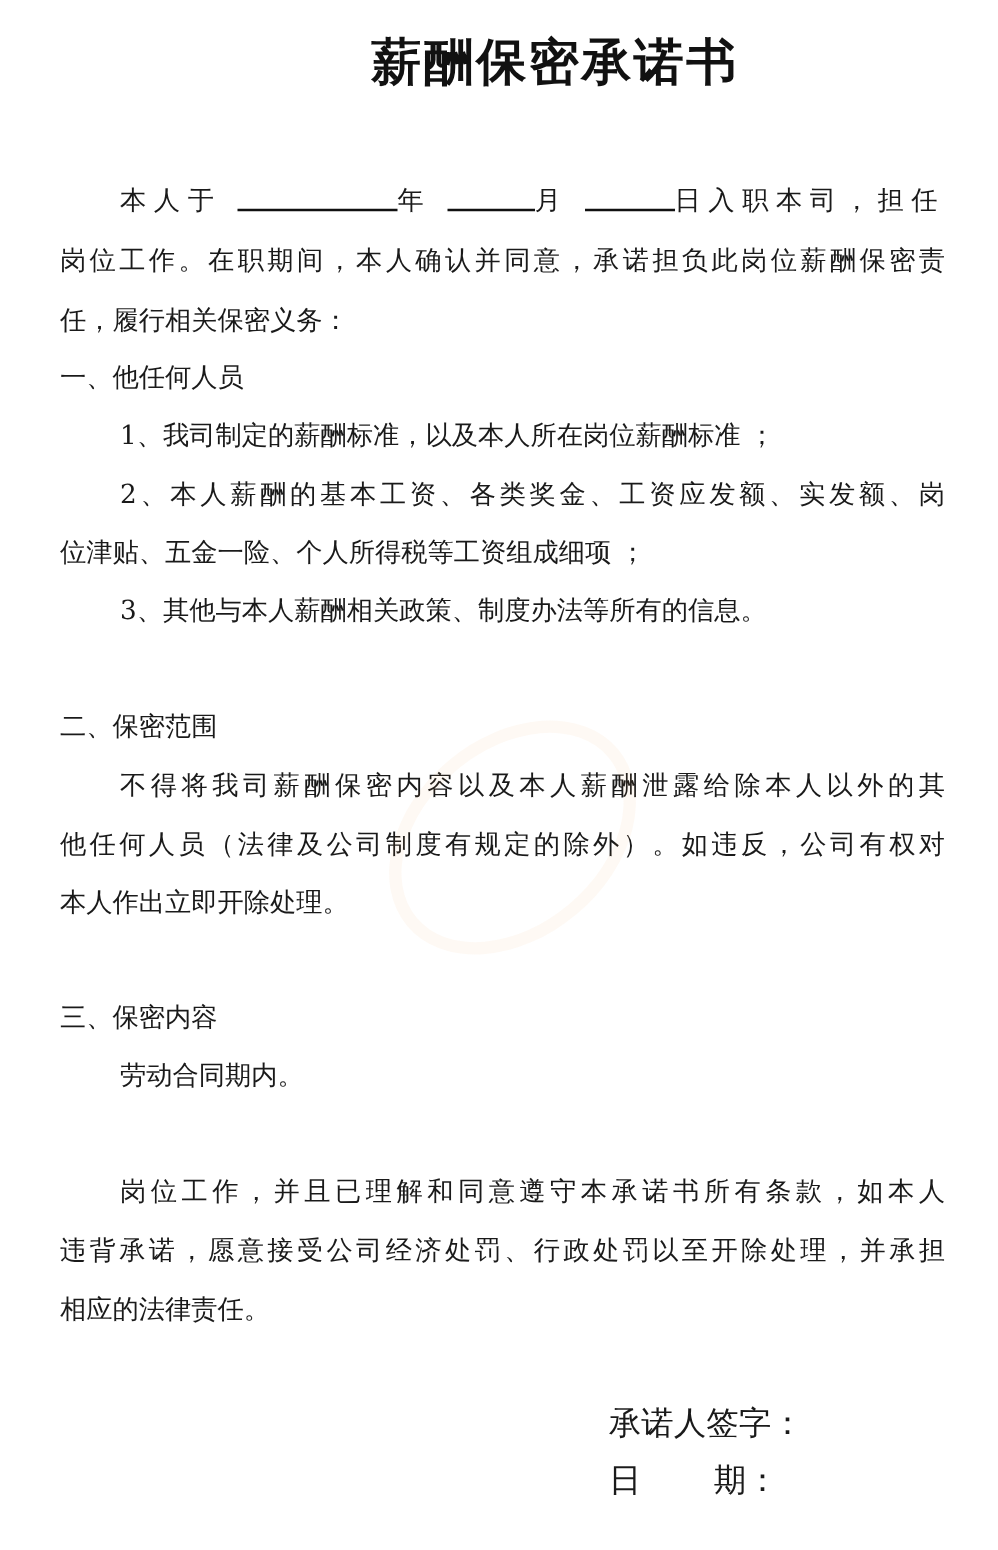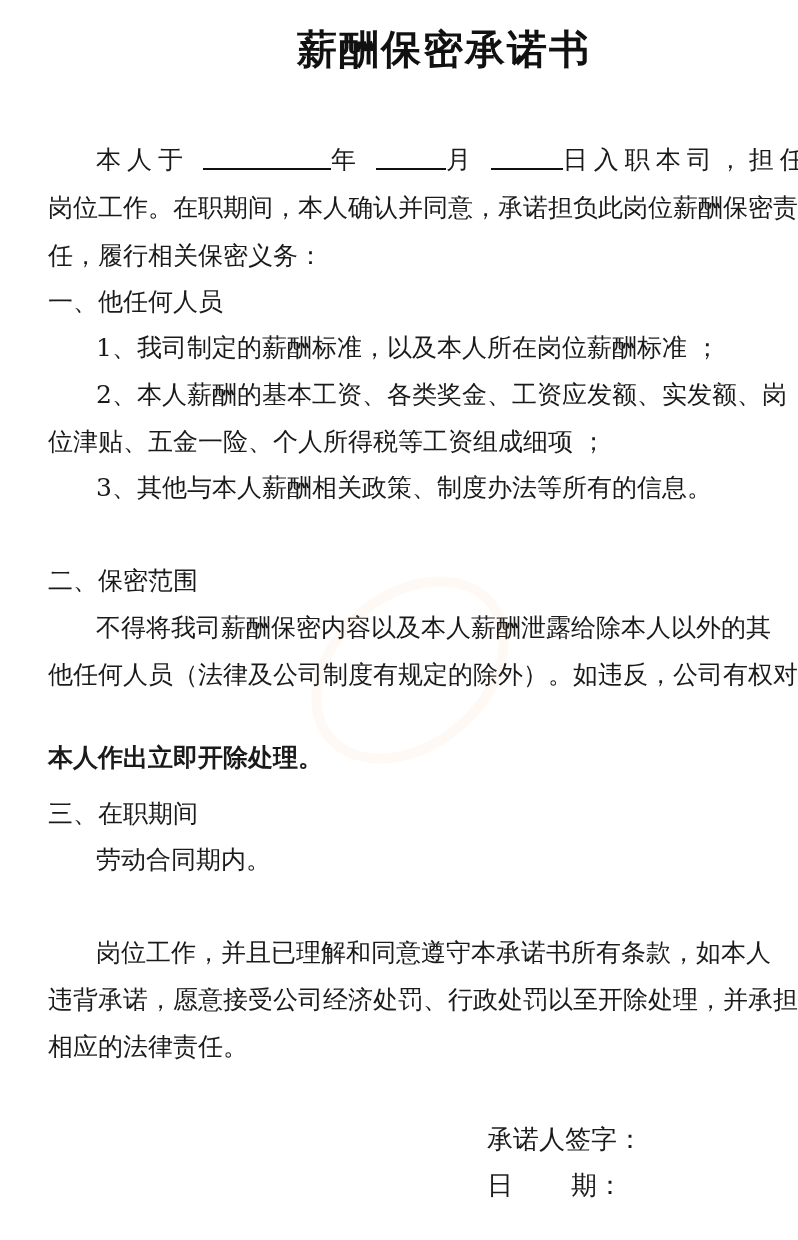--- a/index.html
+++ b/index.html
@@ -1,21 +1,21 @@
 <!DOCTYPE html>
 <html><head>
   <meta charset="utf-8">
   <style>
     html, body { margin: 0; padding: 0; background: #ffffff; }
     body { width: 798px; height: 1240px; position: relative; overflow: hidden;
            font-family: "DejaVu Serif", "Liberation Serif", serif; color: #1a1a1a; }
     .title { position: absolute; top: 22px; left: 0; width: 798px; text-align: center;
              font-family: "DejaVu Sans", "Liberation Sans", sans-serif; font-weight: bold;
              font-size: 40px; letter-spacing: 2px; color: #111; padding-left: 45px; }
-    .line { position: absolute; left: 48px; font-size: 25px; white-space: nowrap; line-height: 30px; }
+    .line { position: absolute; left: 48px; font-size: 21px; white-space: nowrap; line-height: 30px; }
     .line.indent { left: 96px; }
     .just { width: 708px; text-align-last: justify; text-align: justify; }
     .just.indent { width: 660px; }
     .blank { display: inline-block; border-bottom: 2px solid #111; height: 22px; vertical-align: -2px; }
     .spaced { letter-spacing: 9px; }
     .watermark { position: absolute; left: 300px; top: 590px; width: 200px; height: 140px;
                  transform: rotate(-40deg); opacity: 0.06;
                  border: 10px solid #e8a040; border-radius: 50%; pointer-events: none; }
     .sign { position: absolute; left: 487px; font-size: 26px; line-height: 30px; white-space: nowrap; }
     .date-gap { display: inline-block; width: 58px; }
@@ -36,25 +36,25 @@
 
 <div class="line" style="top:287px;">一、他任何人员</div>
 <div class="line indent" style="top:333px;">1、我司制定的薪酬标准，以及本人所在岗位薪酬标准 ；</div>
 <div class="line indent just" style="top:380px;">2、本人薪酬的基本工资、各类奖金、工资应发额、实发额、岗</div>
 <div class="line" style="top:427px;text-align:center;">位津贴、五金一险、个人所得税等工资组成细项 ；</div>
 <div class="line indent" style="top:473px;">3、其他与本人薪酬相关政策、制度办法等所有的信息。</div>
 
 <div class="line" style="top:566px;">二、保密范围</div>
 <div class="line indent just" style="top:613px;">不得将我司薪酬保密内容以及本人薪酬泄露给除本人以外的其</div>
 <div class="line just" style="top:660px;">他任何人员（法律及公司制度有规定的除外）。如违反，公司有权对</div>
-<div class="line" style="top:743px;font-weight:bold;">本人作出立即开除处理。</div>
+<div class="line" style="top:707px;">本人作出立即开除处理。</div>
 
 <div class="watermark"></div>
 
-<div class="line" style="top:799px;">三、在职期间</div>
+<div class="line" style="top:799px;">三、保密内容</div>
 <div class="line indent" style="top:845px;">劳动合同期内。</div>
 
 <div class="line indent just" style="top:938px;">岗位工作，并且已理解和同意遵守本承诺书所有条款，如本人</div>
 <div class="line just" style="top:985px;">违背承诺，愿意接受公司经济处罚、行政处罚以至开除处理，并承担</div>
 <div class="line" style="top:1032px;text-align:center;">相应的法律责任。</div>
 
 <div class="sign" style="top:1124px;">
   <span>承诺人签字：</span>
   <span style="display:inline-block; min-width:120px;"></span>
 </div>

